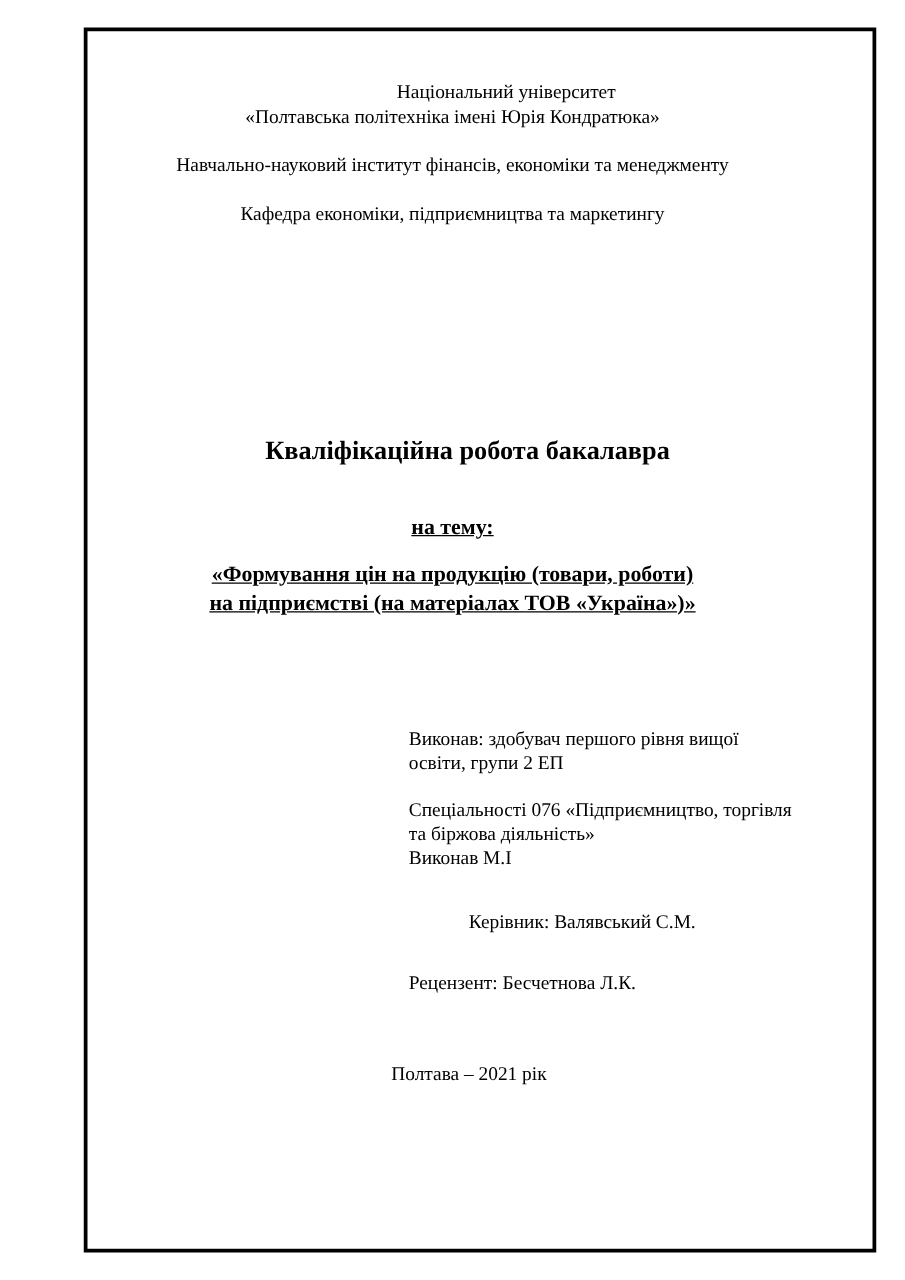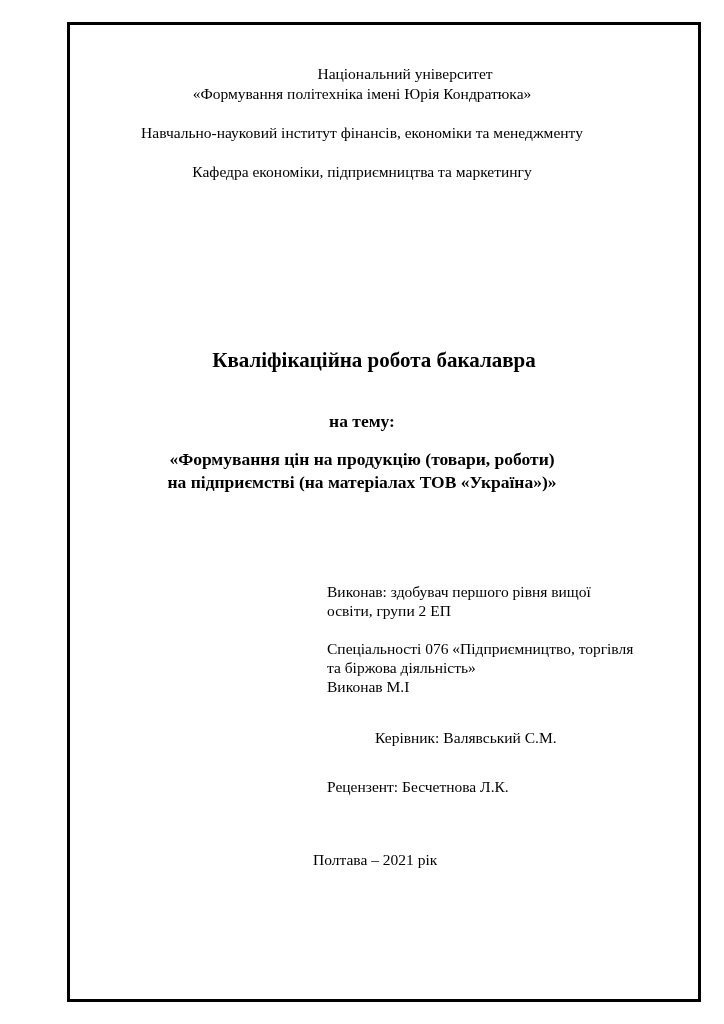--- a/index.html
+++ b/index.html
@@ -4,30 +4,30 @@
   <style>
     html, body { margin: 0; padding: 0; background: #ffffff; }
     body { width: 724px; height: 1024px; position: relative; overflow: hidden;
            font-family: "Liberation Serif", "DejaVu Serif", serif; color: #000; }
     .frame { position: absolute; left: 67px; top: 22px; width: 628px; height: 974px;
              border: 3px solid #000; box-sizing: content-box; }
     .line { position: absolute; white-space: nowrap; font-size: 15.5px; line-height: 19px; }
     .center { left: 0; width: 724px; text-align: center; }
     .bold { font-weight: bold; }
     .title { font-size: 21px; line-height: 26px; }
-    .topic { font-size: 17.5px; line-height: 22px; }
+    .topic { font-size: 17.5px; line-height: 22px; text-decoration: underline; }
     .right { left: 327px; }
   </style>
 </head>
 <body>
 
 <div class="frame"></div>
 
 <div class="line center" style="top:64px;margin-left:43px;">Національний університет</div>
-<div class="line center" style="top:84px;">«Формування політехніка імені Юрія Кондратюка»</div>
+<div class="line center" style="top:84px;">«Полтавська політехніка імені Юрія Кондратюка»</div>
 <div class="line center" style="top:123px;">Навчально-науковий інститут фінансів, економіки та менеджменту</div>
 <div class="line center" style="top:162px;">Кафедра економіки, підприємництва та маркетингу</div>
 
 <div class="line center bold title" style="top:347px;padding-left:12px;">Кваліфікаційна робота бакалавра</div>
 <div class="line center bold topic" style="top:410px;">на тему:</div>
 <div class="line center bold topic" style="top:448px;">«Формування цін на продукцію (товари, роботи)</div>
 <div class="line center bold topic" style="top:471px;">на підприємстві (на матеріалах ТОВ «Україна»)»</div>
 
 <div class="line right" style="top:582px;">Виконав: здобувач першого рівня вищої</div>
 <div class="line right" style="top:601px;">освіти, групи 2 ЕП</div>

